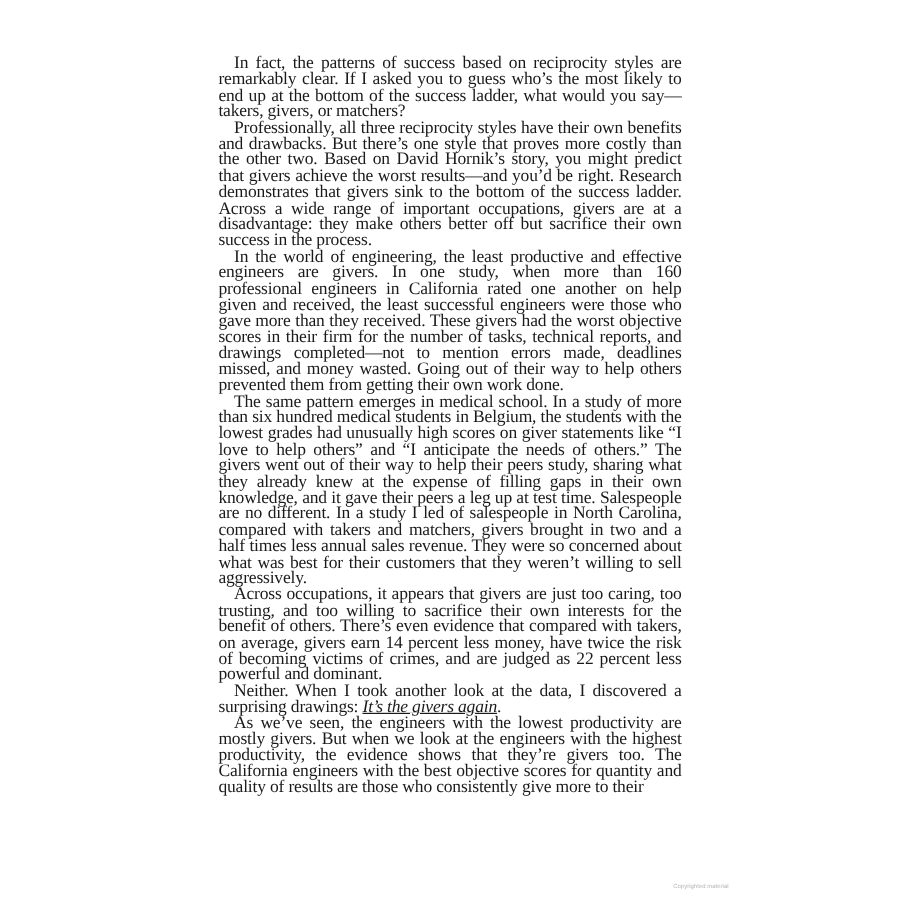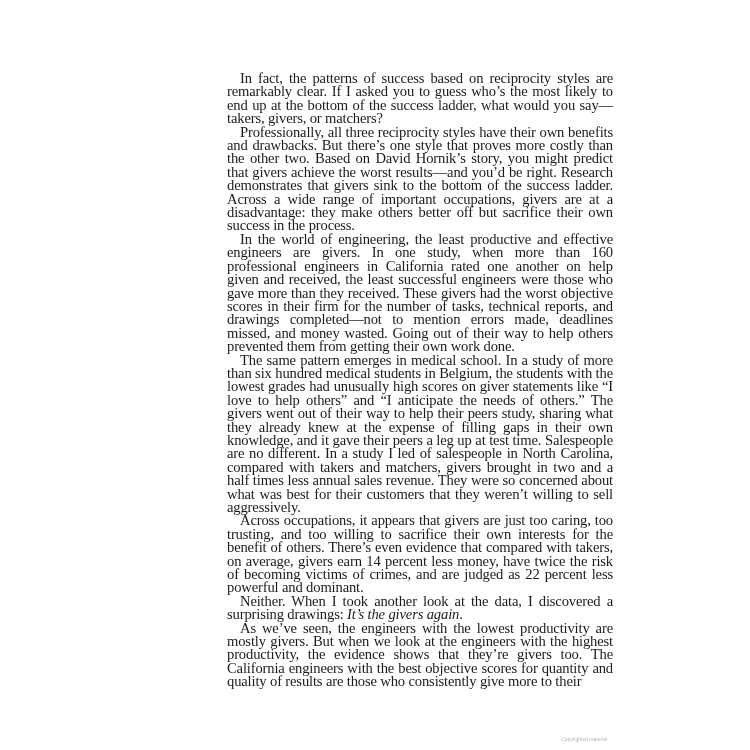--- a/index.html
+++ b/index.html
@@ -9,36 +9,36 @@
     }
     body {
       width: 750px;
       height: 750px;
       position: relative;
       overflow: hidden;
     }
     .page {
       position: absolute;
       left: 182px;
-      top: 72px;
+      top: 47px;
       width: 386px;
       font-family: "Liberation Serif", "DejaVu Serif", serif;
       font-size: 14.6px;
       line-height: 13.4px;
       color: #1a1a1a;
       text-align: justify;
       letter-spacing: -0.15px;
-      margin-left: 45px;
     }
     .para {
       margin: 0;
       text-indent: 13px;
     }
     .para em {
       font-style: italic;
+      text-decoration: underline;
     }
     .watermark {
       position: absolute;
       left: 561px;
       top: 736px;
       font-family: "Liberation Sans", "DejaVu Sans", sans-serif;
       font-size: 5px;
       color: #b5b5b5;
     }
   </style>

